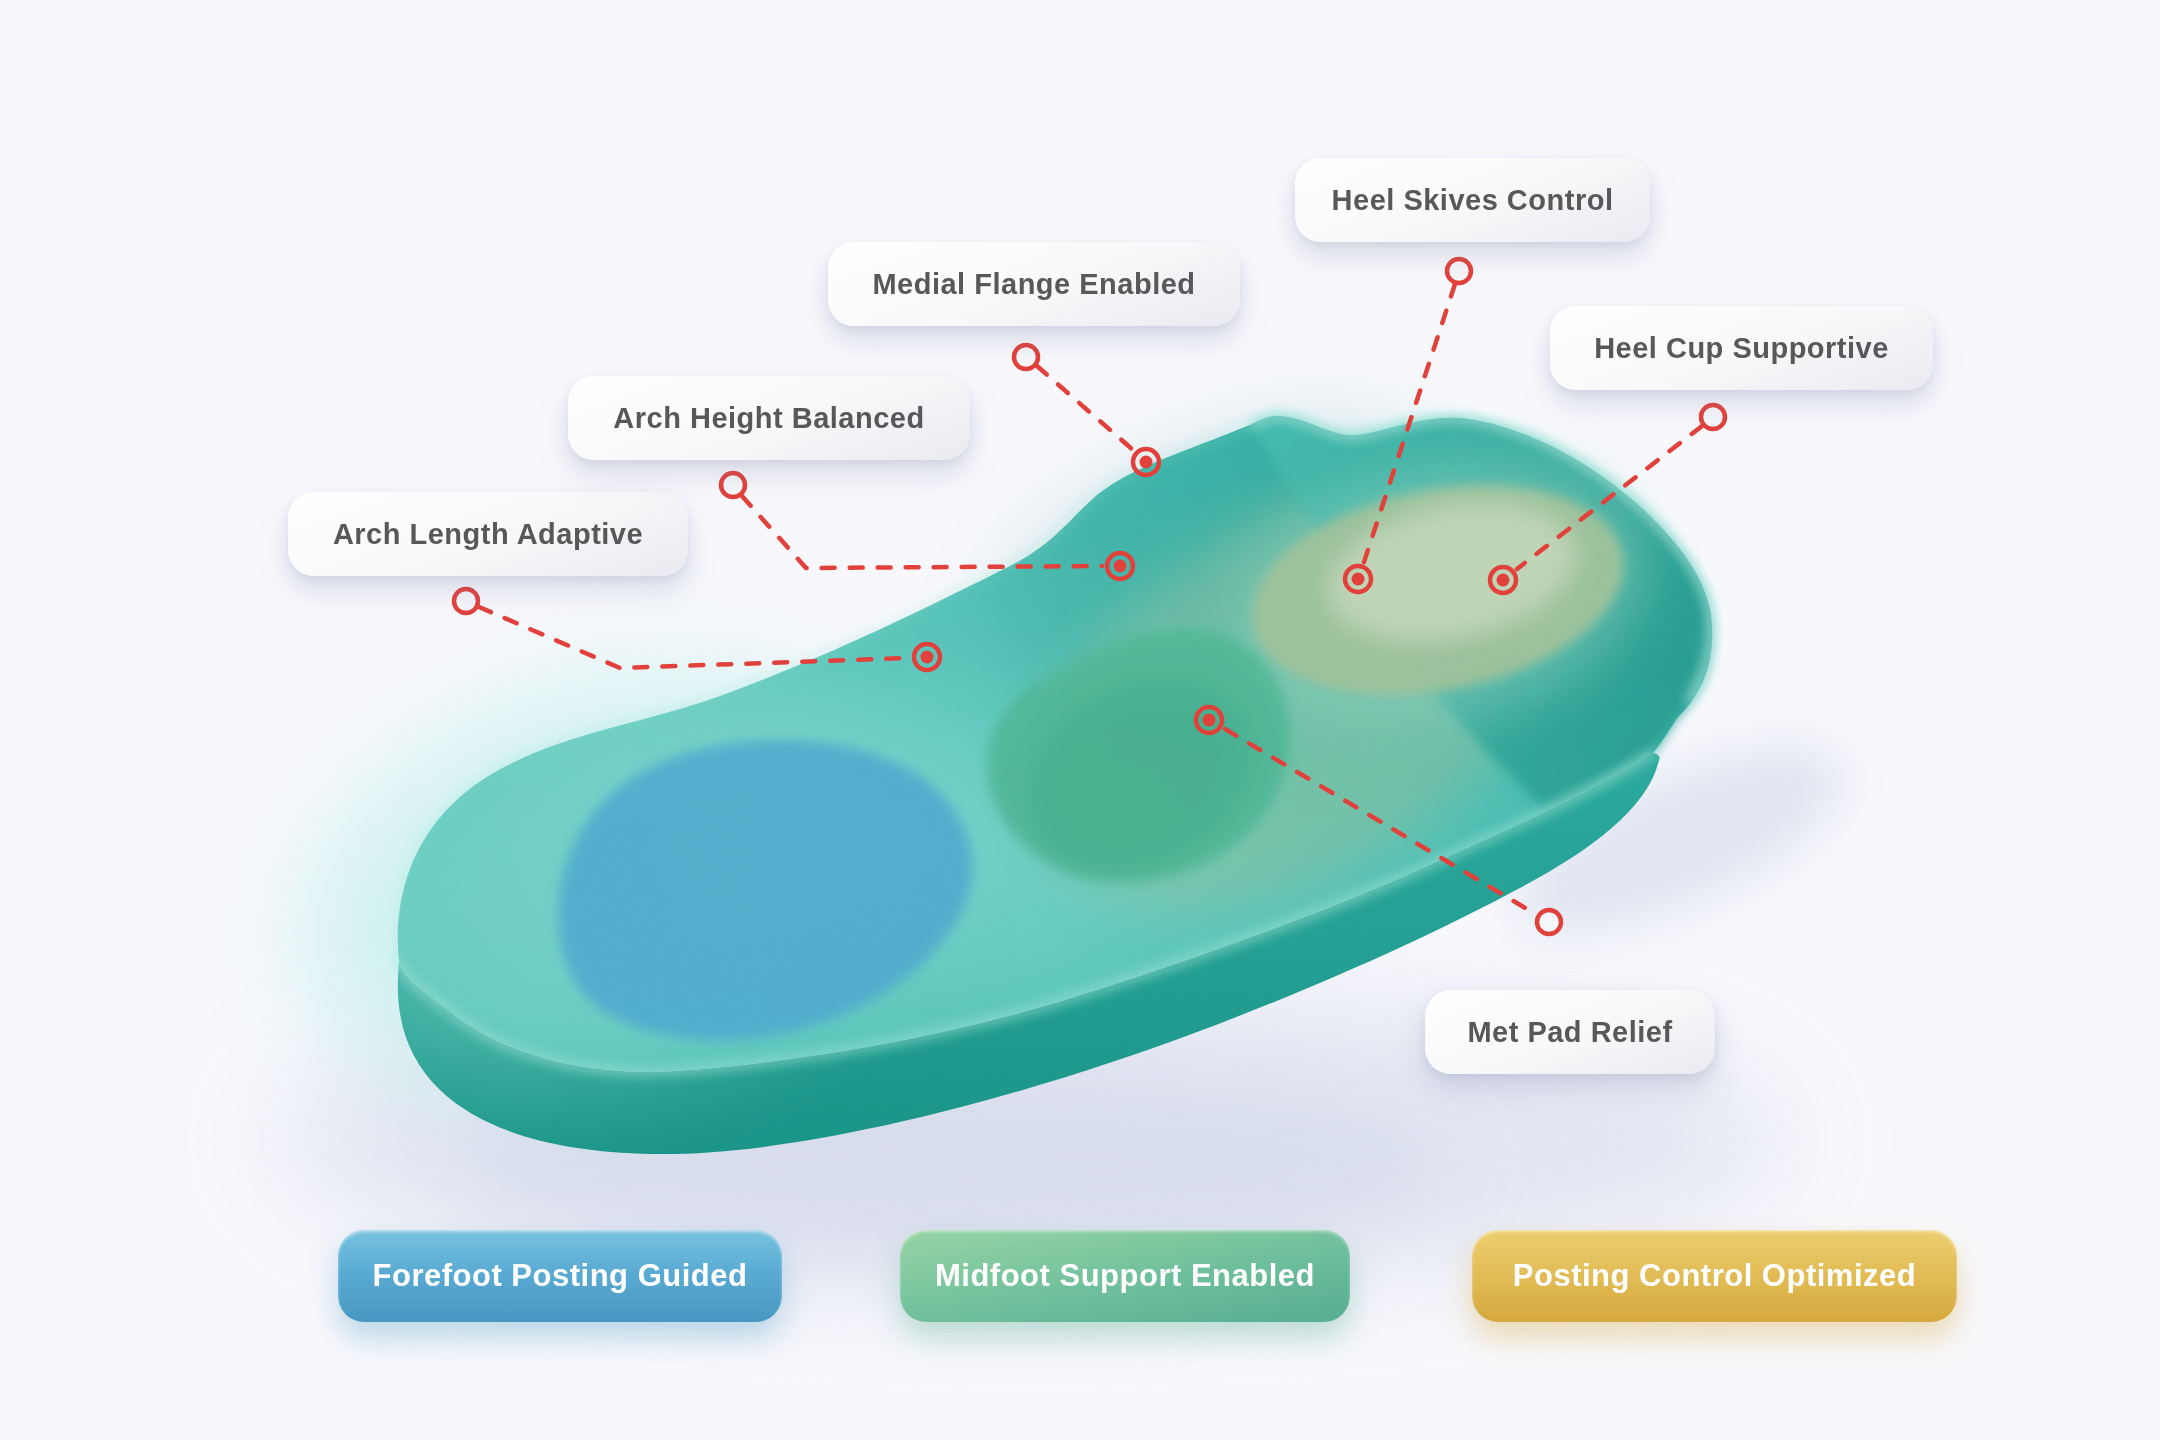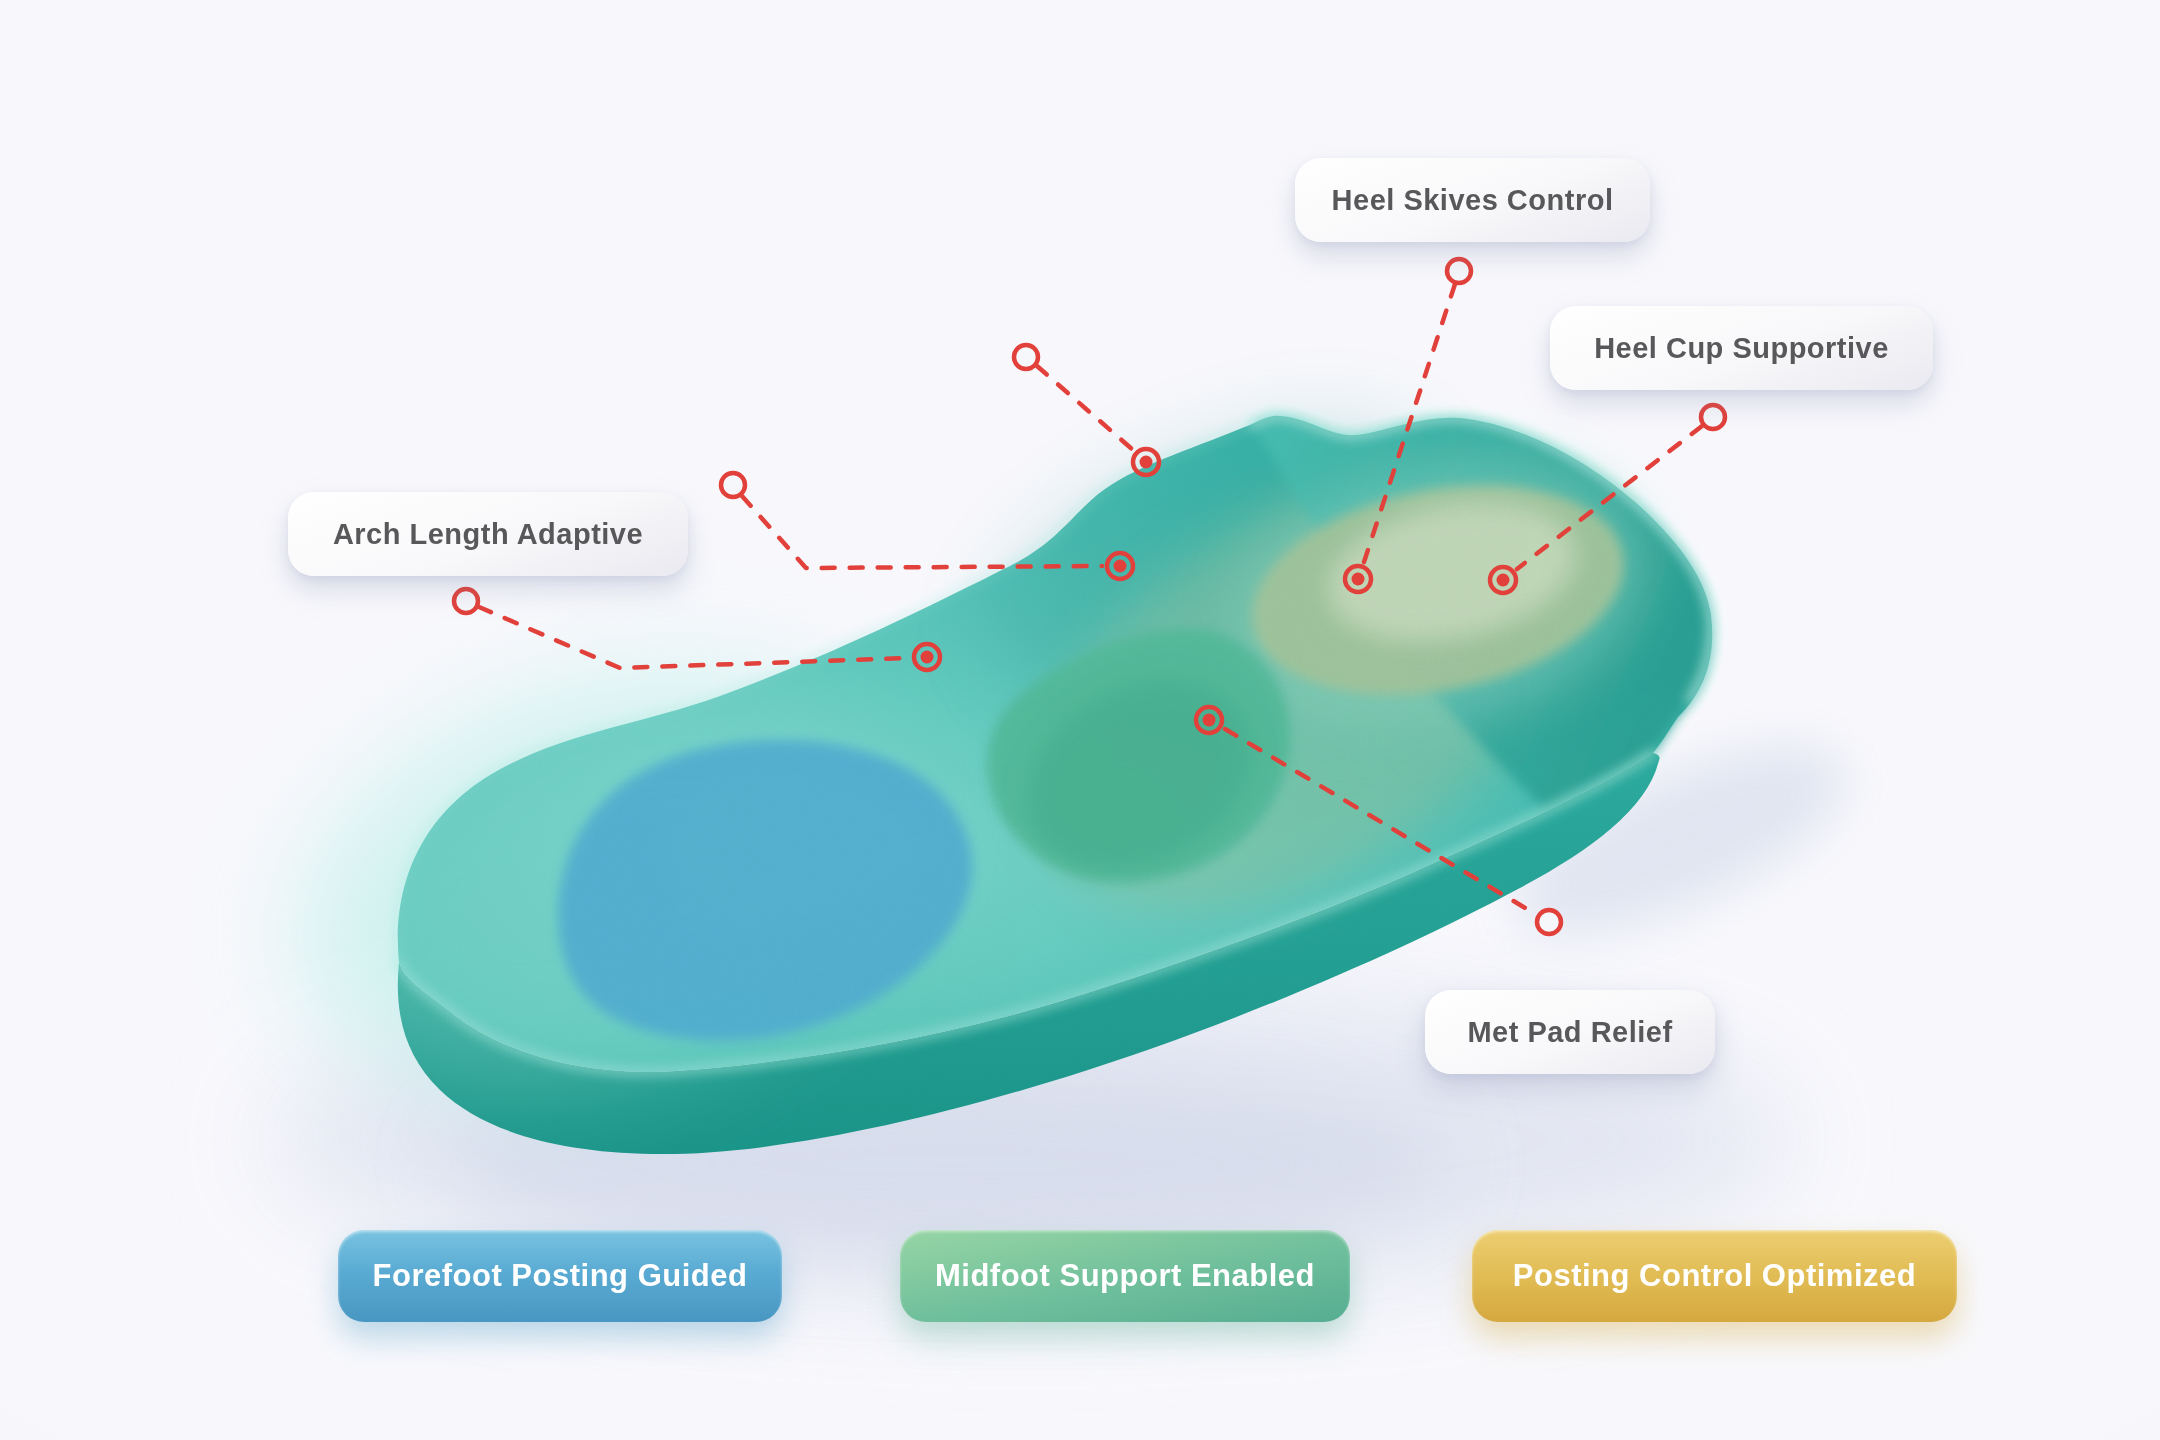--- a/index.html
+++ b/index.html
@@ -221,20 +221,26 @@
       <g>
         <circle cx="1209" cy="720" r="13" fill="none" stroke="#e2403a" stroke-width="4.5"></circle>
         <circle cx="1209" cy="720" r="6.5" fill="#e2403a"></circle>
       </g>
     </g>
   </svg>
 
   <div class="callout" style="left:288px;top:492px;width:400px;height:84px;">
     <span>Arch Length Adaptive</span>
   </div>
+  <div class="callout" style="left:568px;top:376px;width:402px;height:84px;">
+    <span>Arch Height Balanced</span>
+  </div>
+  <div class="callout" style="left:828px;top:242px;width:412px;height:84px;">
+    <span>Medial Flange Enabled</span>
+  </div>
   <div class="callout" style="left:1550px;top:306px;width:383px;height:84px;">
     <span>Heel Cup Supportive</span>
   </div>
   <div class="callout" style="left:1295px;top:158px;width:355px;height:84px;">
     <span>Heel Skives Control</span>
   </div>
   <div class="callout" style="left:1425px;top:954px;width:290px;height:84px;margin-top:36px;">
     <span>Met Pad Relief</span>
   </div>
 

